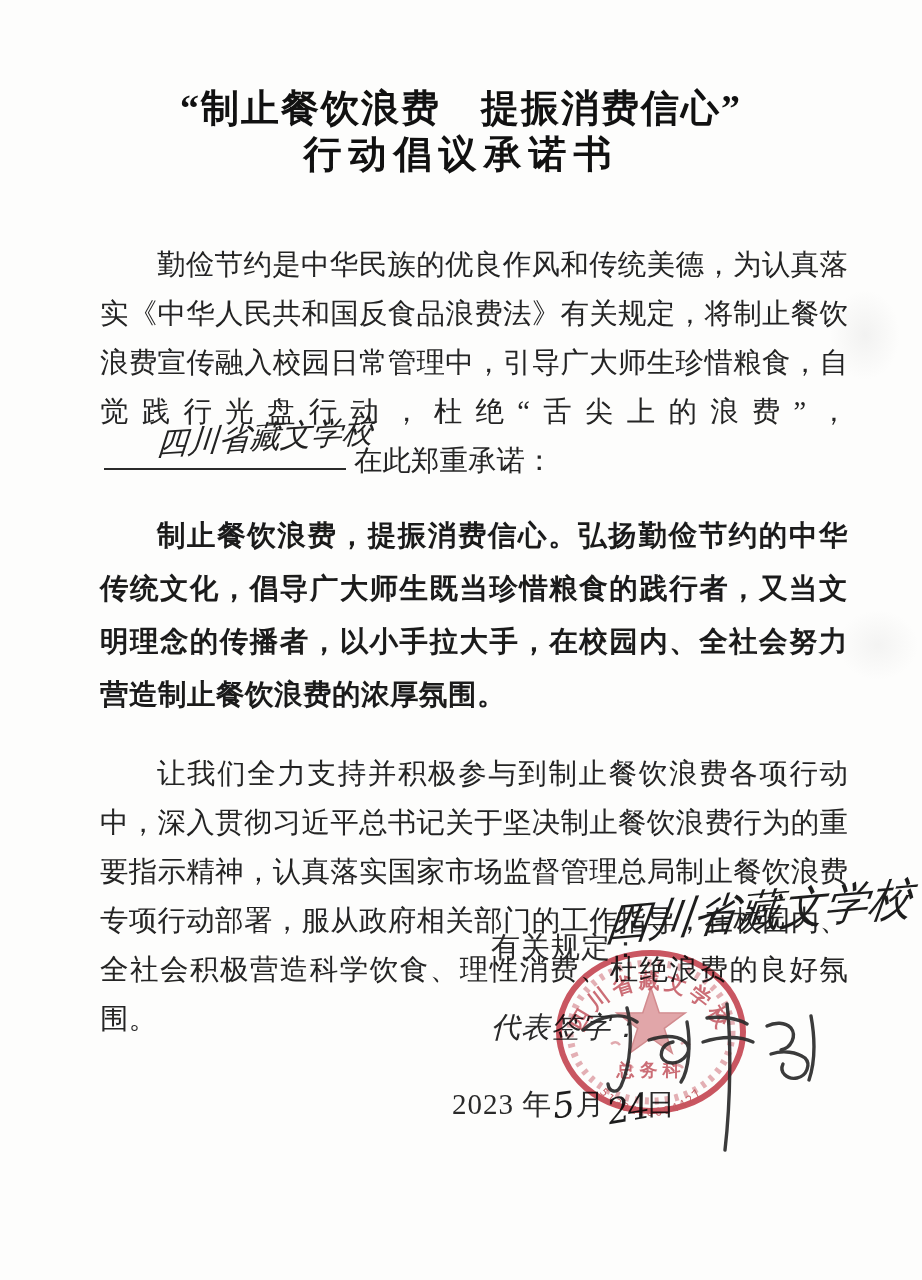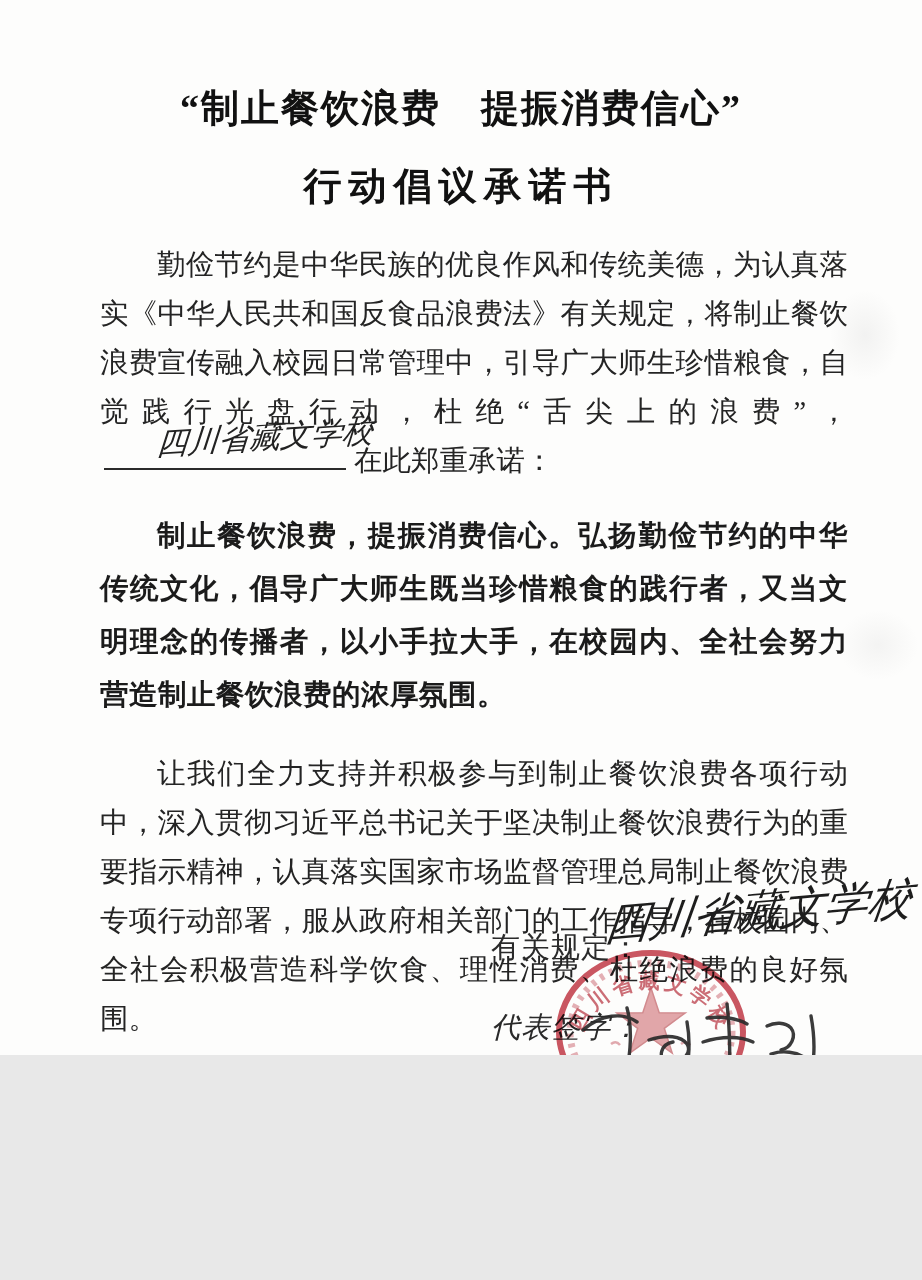--- a/index.html
+++ b/index.html
@@ -1,31 +1,30 @@
 <!DOCTYPE html>
 <html><head>
 <meta charset="utf-8">
 <style>
   html,body{margin:0;padding:0;background:#e8e8e8;}
   .page{
     position:relative;
-    width:922px;height:1055px;
+    width:922px;height:1280px;
     margin:0 auto;
     background:#fdfdfc;
     overflow:hidden;
     font-family:"Liberation Serif","DejaVu Serif",serif;
     color:#1f1f1f;
   }
   .titles{position:absolute;top:86px;left:0;width:922px;text-align:center;}
   .title-line1{
     font-size:38px;font-weight:bold;color:#111;
     letter-spacing:2px;line-height:1.2;
   }
   .title-line2{
-    margin-top:32px;
     font-size:38px;font-weight:bold;color:#111;
     letter-spacing:7px;line-height:1.2;
   }
   .content{position:absolute;left:100px;top:240px;width:748px;}
   .para{
     font-size:28.5px;line-height:49px;
     text-align:justify;text-indent:57px;
     margin:0 0 24px 0;color:#242424;
   }
   .para.bold{

